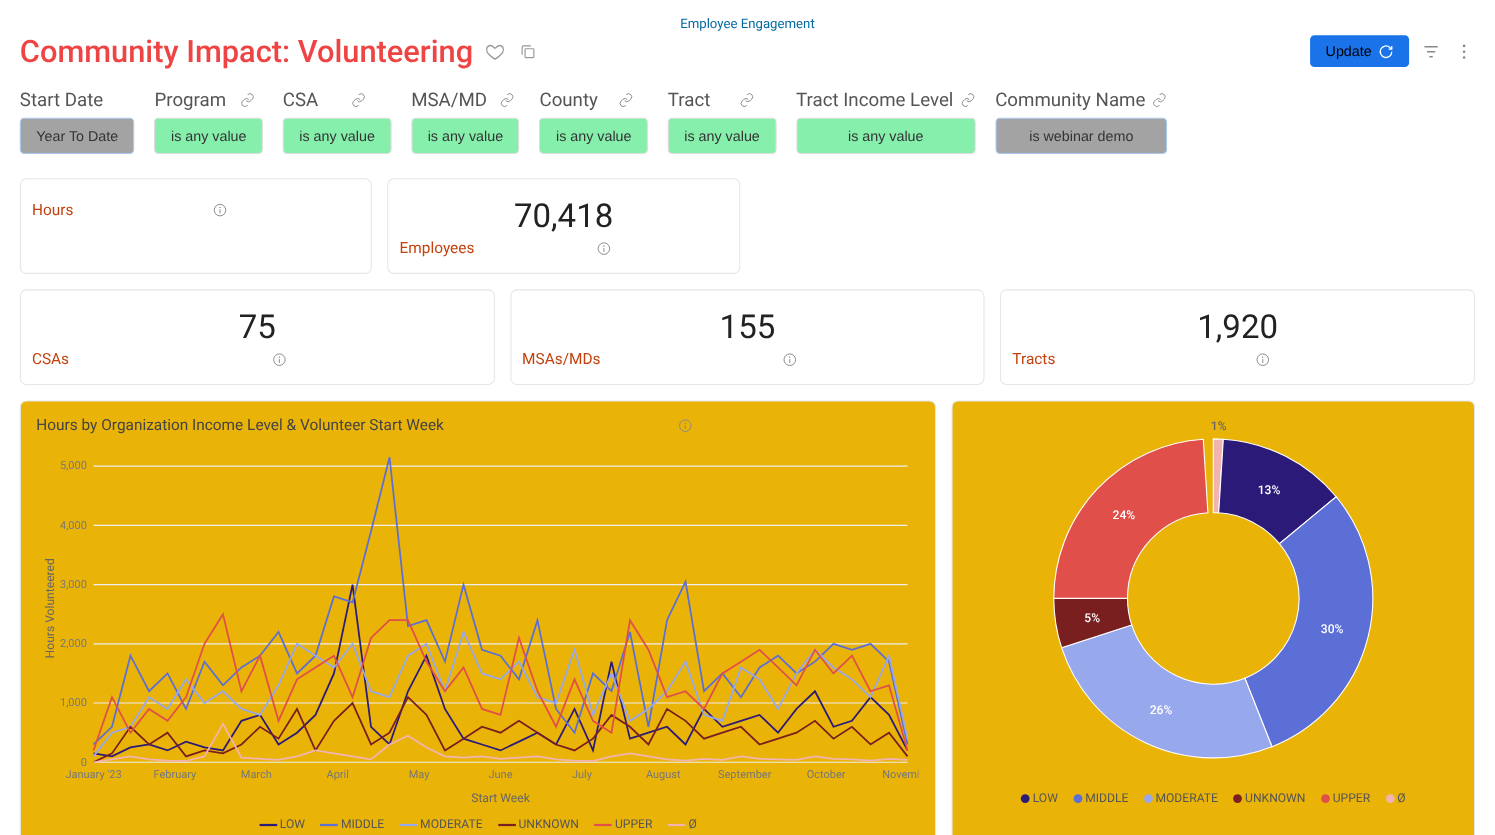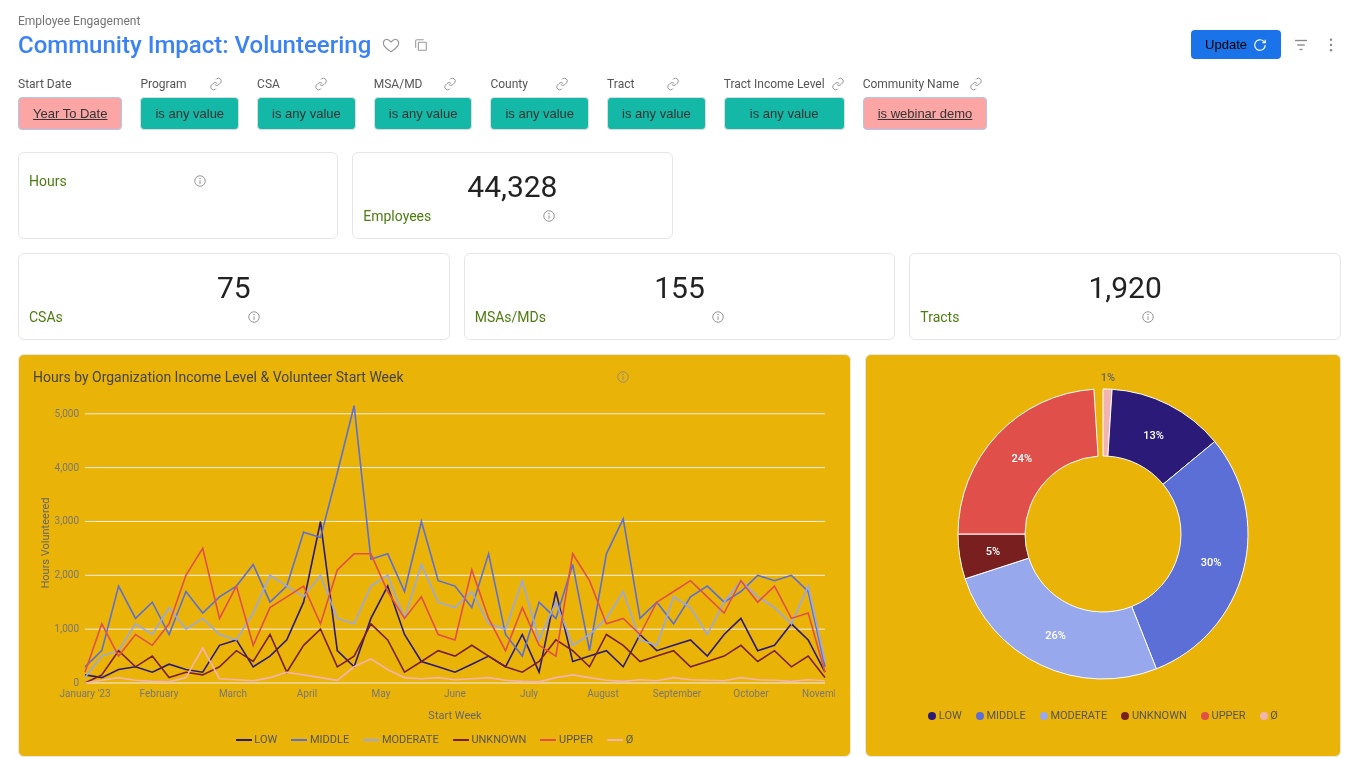--- a/index.html
+++ b/index.html
@@ -1,34 +1,34 @@
 <!DOCTYPE html>
 <html><head>
 <meta charset="utf-8">
 <style>
   * { box-sizing: border-box; margin: 0; padding: 0; }
   body { font-family: -apple-system, BlinkMacSystemFont, "Segoe UI", Roboto, sans-serif; background:#fff; color:#333; font-size:13px; }
   .page { padding: 14px 18px; }
-  .crumb { color:#737373; font-size:12px; margin-bottom:2px; }
+  .crumb { color:#0369a1; font-size:12px; margin-bottom:2px;text-align:center; }
   .titlebar { display:flex; align-items:center; justify-content:space-between; }
   .title-left { display:flex; align-items:center; gap:10px; }
-  h1 { font-size:24px; font-weight:500; color:#3b82f6; }
+  h1 { font-size:28px; font-weight:500; color:#ef4444; }
   .icon-btn { width:20px; height:20px; display:inline-flex; align-items:center; justify-content:center; color:#888; cursor:pointer; }
   .title-right { display:flex; align-items:center; gap:10px; }
   .update-btn { background:#1A73E8; color:#000000; border:none; padding:7px 14px; border-radius:4px; font-size:13px; font-weight:500; display:flex; align-items:center; gap:6px; cursor:pointer; }
   .filters { display:flex; gap:18px; flex-wrap:wrap; margin-top:18px; }
   .filter { display:flex; flex-direction:column; gap:6px; }
-  .filter-label { display:flex; align-items:center; gap:6px; color:#555; font-size:12px; }
-  .filter-pill { border:1px solid #ddd; border-radius:4px; padding:8px 14px; font-size:13px; color:#333; background:#14b8a6; }
-  .filter-pill.active { background:#fca5a5; border-color:#a9c9f0;text-decoration:underline; }
+  .filter-label { display:flex; align-items:center; gap:6px; color:#555; font-size:17px; }
+  .filter-pill { border:1px solid #ddd; border-radius:4px; padding:8px 14px; font-size:13px; color:#333; background:#86efac; }
+  .filter-pill.active { background:#a3a3a3; border-color:#a9c9f0; }
   .metrics { display:grid; grid-template-columns:repeat(4,1fr); gap:14px; margin-top:22px; }
   .metrics2 { display:grid; grid-template-columns:repeat(3,1fr); gap:14px; margin-top:14px; }
   .card { border:1px solid #e6e6e6; border-radius:6px; padding:16px 10px 14px; text-align:center; background:#fff; }
   .metric-val { font-size:30px; font-weight:400; color:#222; }
-  .metric-lab { display:flex; justify-content:center; align-items:center; gap:6px; color:#4d7c0f; margin-top:4px; font-size:14px; }
+  .metric-lab { display:flex; justify-content:center; align-items:center; gap:6px; color:#c2410c; margin-top:4px; font-size:14px; }
   .charts { display:grid; grid-template-columns: 1.75fr 1fr; gap:14px; margin-top:14px; }
   .chart-card { border:1px solid #e6e6e6; border-radius:6px; padding:14px 14px 10px; background:#eab308; }
   .chart-title { text-align:center; font-size:14px; color:#444; margin-bottom:8px; display:flex; justify-content:center; align-items:center; gap:6px; }
   svg { display:block; margin:0 auto; }
   .legend { display:flex; flex-wrap:wrap; justify-content:center; gap:14px; margin-top:10px; font-size:11px; color:#555; }
   .swatch { display:inline-block; vertical-align:middle; }
   .swatch.line { width:16px; height:2px; }
   .swatch.dot { width:8px; height:8px; border-radius:50%; }
   .info-svg { width:14px; height:14px; stroke:#888; fill:none; stroke-width:1.5; }
   .link-svg { width:14px; height:14px; stroke:#888; fill:none; stroke-width:1.5; }
@@ -165,21 +165,21 @@
         <div class="metric-lab">
           <span>Hours</span>
           <svg class="info-svg" viewBox="0 0 24 24">
             <circle cx="12" cy="12" r="9"></circle>
             <line x1="12" y1="11" x2="12" y2="17"></line>
             <circle cx="12" cy="8" r="0.5" fill="#888"></circle>
           </svg>
         </div>
       </div>
       <div class="card">
-        <div class="metric-val">44,328</div>
+        <div class="metric-val">70,418</div>
         <div class="metric-lab">
           <span>Employees</span>
           <svg class="info-svg" viewBox="0 0 24 24">
             <circle cx="12" cy="12" r="9"></circle>
             <line x1="12" y1="11" x2="12" y2="17"></line>
             <circle cx="12" cy="8" r="0.5" fill="#888"></circle>
           </svg>
         </div>
       </div>
     </div>

